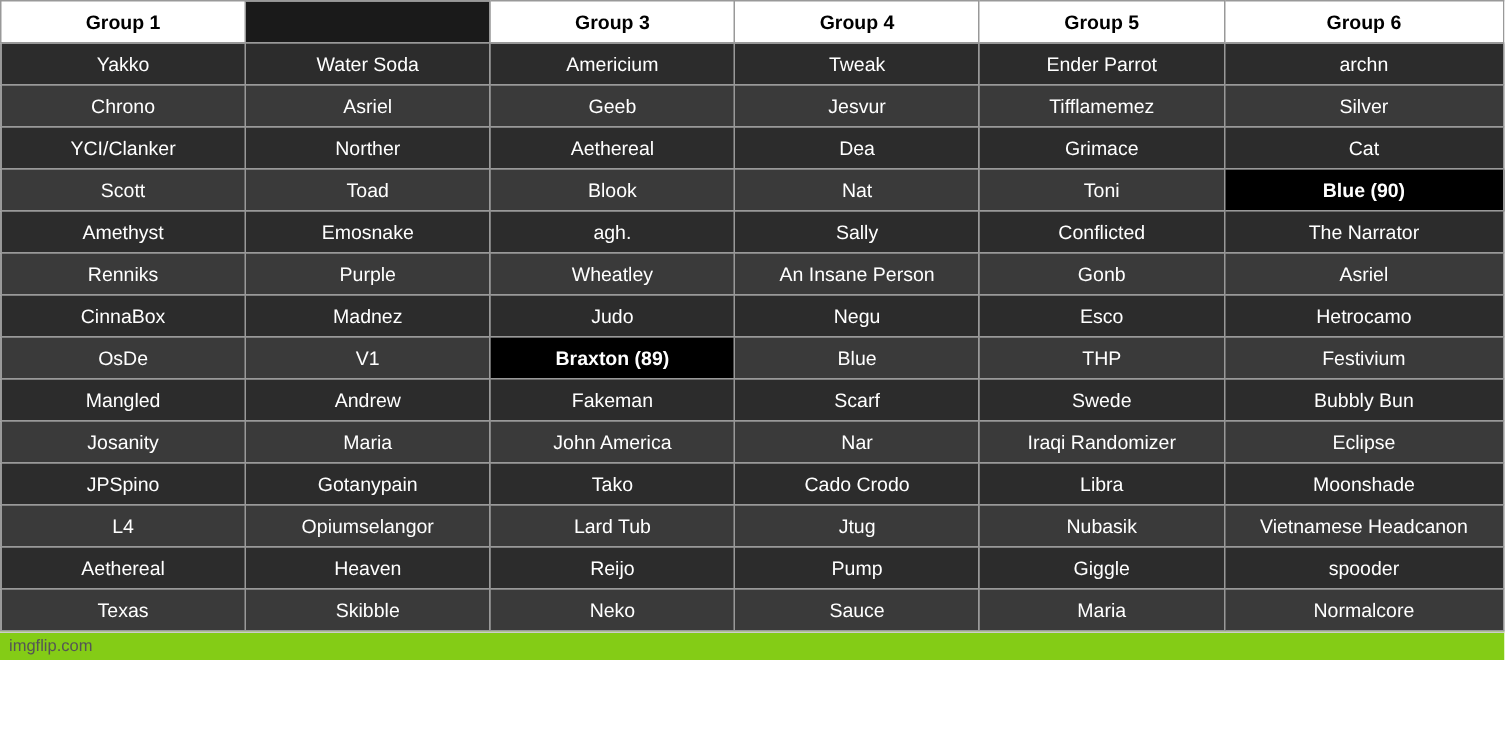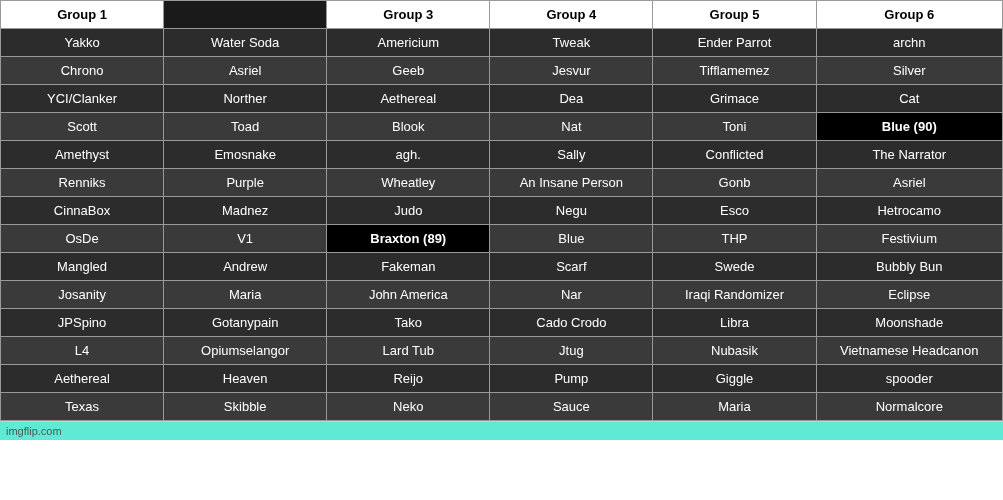--- a/index.html
+++ b/index.html
@@ -40,21 +40,21 @@
     .header-dark {
       background: #1a1a1a !important;
       color: #fff !important;
     }
     .cell-highlight {
       background: #000 !important;
       color: #fff !important;
       font-weight: bold;
     }
     .imgflip-bar {
-      background: #5eead4;
+      background: #84cc16;
       color: #555;
       font-size: 11px;
       padding: 3px 6px;
       border-top: 1px solid #ccc;
       text-align: left;
     }
     col:nth-child(1) { width: 14%; }
     col:nth-child(2) { width: 14%; }
     col:nth-child(3) { width: 14%; }
     col:nth-child(4) { width: 14%; }

